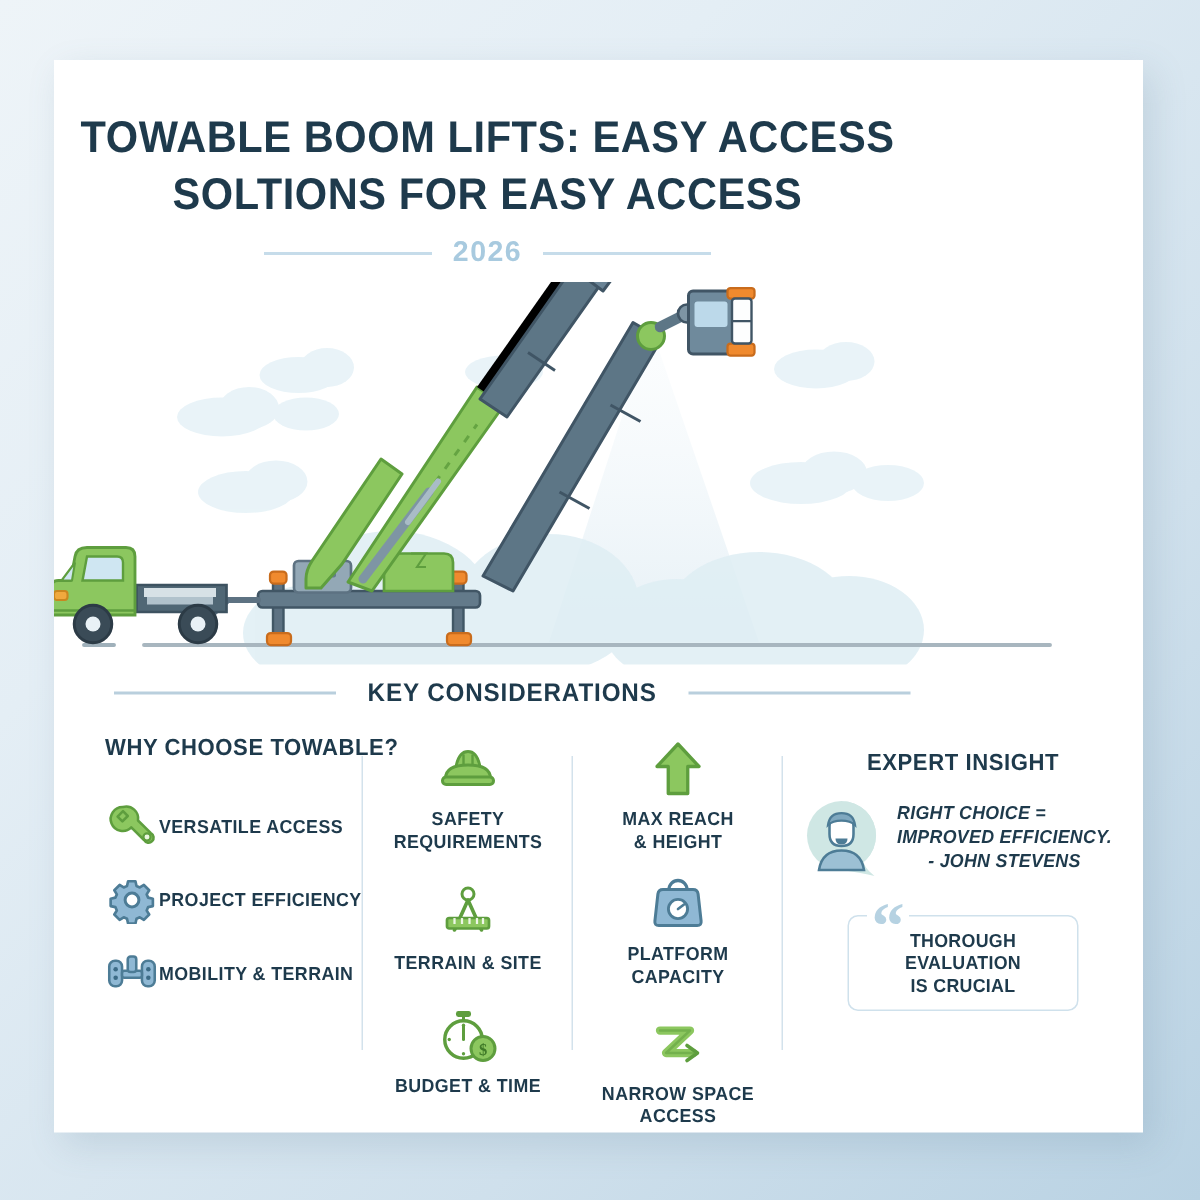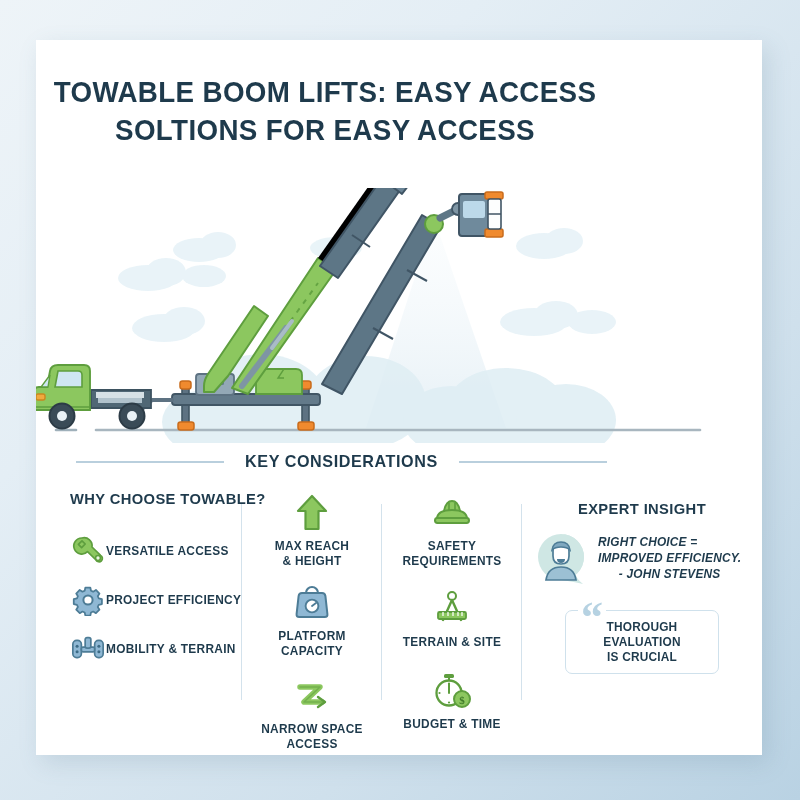--- a/index.html
+++ b/index.html
@@ -133,20 +133,25 @@
 </style>
 </head>
 <body>
 
 <div id="root">
   <div class="card">
 
     <div class="title-wrap">
       <div class="title-line">TOWABLE BOOM LIFTS: EASY ACCESS</div>
       <div class="title-line">SOLTIONS FOR EASY ACCESS</div>
+      <div class="year-row">
+        <div class="year-rule"></div>
+        <div class="year-text">2026</div>
+        <div class="year-rule"></div>
+      </div>
     </div>
 
     <div class="illo">
       <svg width="726" height="255" viewBox="0 0 726 255" xmlns="http://www.w3.org/2000/svg">
         <defs>
           <linearGradient id="beamGrad" x1="0" y1="1" x2="0" y2="0">
             <stop offset="0%" stop-color="#dceaf2" stop-opacity="0.95"></stop>
             <stop offset="100%" stop-color="#eef6fa" stop-opacity="0.2"></stop>
           </linearGradient>
         </defs>
@@ -320,60 +325,20 @@
                 <rect x="16" y="3" width="6" height="11" rx="2" fill="#8fb8d4" stroke="#4d7c96" stroke-width="1.8"></rect>
               </svg>
             </span>
             <span class="why-label">MOBILITY &amp; TERRAIN</span>
           </div>
 
         </div>
         <div class="divider"></div>
       </div>
 
-      <div class="col col-mid1">
-        <div class="mid1-spacer"></div>
-
-        <div class="mid-item">
-          <div class="mid-icon">
-            <svg width="34" height="38" viewBox="0 0 34 38" xmlns="http://www.w3.org/2000/svg">
-              <path d="M17 2 L31 17 H23.5 V35 H10.5 V17 H3 z" fill="#8cc75f" stroke="#5e9e3e" stroke-width="2.2" stroke-linejoin="round"></path>
-            </svg>
-          </div>
-          <div class="mid-label">MAX REACH</div>
-          <div class="mid-label" style="margin-top:0">&amp; HEIGHT</div>
-        </div>
-
-        <div class="mid-item" style="margin-top:14px">
-          <div class="mid-icon">
-            <svg width="34" height="38" viewBox="0 0 34 38" xmlns="http://www.w3.org/2000/svg">
-              <path d="M11 9 a6 6 0 0 1 12 0" fill="none" stroke="#4d7c96" stroke-width="2.2"></path>
-              <path d="M7 9 h20 q3 0 3.4 3 l2 18 q0.4 3-2.6 3 H4.2 q-3 0-2.6-3 l2-18 Q4 9 7 9 z" fill="#8fb8d4" stroke="#4d7c96" stroke-width="2" stroke-linejoin="round"></path>
-              <circle cx="17" cy="22" r="6.4" fill="#ffffff" stroke="#4d7c96" stroke-width="1.9"></circle>
-              <path d="M17 22 L21 19" stroke="#4d7c96" stroke-width="1.8" stroke-linecap="round"></path>
-            </svg>
-          </div>
-          <div class="mid-label">PLATFORM CAPACITY</div>
-        </div>
-
-        <div class="mid-item" style="margin-top:17px">
-          <div class="mid-icon">
-            <svg width="40" height="32" viewBox="0 0 40 32" xmlns="http://www.w3.org/2000/svg">
-              <path d="M8 7 H28 L12 22 H30" fill="none" stroke="#8cc75f" stroke-width="5.5" stroke-linecap="round" stroke-linejoin="round"></path>
-              <path d="M8 7 H28 L12 22 H30" fill="none" stroke="#5e9e3e" stroke-width="1.6" stroke-linecap="round" stroke-linejoin="round" opacity="0.55"></path>
-              <path d="M26 17 L33 22 L26 27" fill="none" stroke="#5e9e3e" stroke-width="2.4" stroke-linecap="round" stroke-linejoin="round"></path>
-            </svg>
-          </div>
-          <div class="mid-label">NARROW SPACE</div>
-          <div class="mid-label" style="margin-top:0">ACCESS</div>
-        </div>
-
-        <div class="divider"></div>
-      </div>
-
       <div class="col col-mid2">
         <div class="mid1-spacer"></div>
 
         <div class="mid-item">
           <div class="mid-icon">
             <svg width="40" height="32" viewBox="0 0 40 32" xmlns="http://www.w3.org/2000/svg">
               <path d="M20 4 q6 0 8 10 h-16 q2-10 8-10 z" fill="#8cc75f" stroke="#5e9e3e" stroke-width="1.9" stroke-linejoin="round"></path>
               <path d="M5 22 q0-9 15-9 t15 9 z" fill="#8cc75f" stroke="#5e9e3e" stroke-width="2" stroke-linejoin="round"></path>
               <rect x="3" y="21" width="34" height="5" rx="2.4" fill="#8cc75f" stroke="#5e9e3e" stroke-width="2"></rect>
               <path d="M17 13 v-7 M23 13 v-7" stroke="#5e9e3e" stroke-width="1.6"></path>
@@ -409,20 +374,60 @@
               <circle cx="31" cy="27" r="8" fill="#8cc75f" stroke="#5e9e3e" stroke-width="2"></circle>
               <text x="31" y="31.5" font-family="Liberation Serif, serif" font-size="11" font-weight="700" fill="#3f7a28" text-anchor="middle">$</text>
             </svg>
           </div>
           <div class="mid-label">BUDGET &amp; TIME</div>
         </div>
 
         <div class="divider"></div>
       </div>
 
+      <div class="col col-mid1">
+        <div class="mid1-spacer"></div>
+
+        <div class="mid-item">
+          <div class="mid-icon">
+            <svg width="34" height="38" viewBox="0 0 34 38" xmlns="http://www.w3.org/2000/svg">
+              <path d="M17 2 L31 17 H23.5 V35 H10.5 V17 H3 z" fill="#8cc75f" stroke="#5e9e3e" stroke-width="2.2" stroke-linejoin="round"></path>
+            </svg>
+          </div>
+          <div class="mid-label">MAX REACH</div>
+          <div class="mid-label" style="margin-top:0">&amp; HEIGHT</div>
+        </div>
+
+        <div class="mid-item" style="margin-top:14px">
+          <div class="mid-icon">
+            <svg width="34" height="38" viewBox="0 0 34 38" xmlns="http://www.w3.org/2000/svg">
+              <path d="M11 9 a6 6 0 0 1 12 0" fill="none" stroke="#4d7c96" stroke-width="2.2"></path>
+              <path d="M7 9 h20 q3 0 3.4 3 l2 18 q0.4 3-2.6 3 H4.2 q-3 0-2.6-3 l2-18 Q4 9 7 9 z" fill="#8fb8d4" stroke="#4d7c96" stroke-width="2" stroke-linejoin="round"></path>
+              <circle cx="17" cy="22" r="6.4" fill="#ffffff" stroke="#4d7c96" stroke-width="1.9"></circle>
+              <path d="M17 22 L21 19" stroke="#4d7c96" stroke-width="1.8" stroke-linecap="round"></path>
+            </svg>
+          </div>
+          <div class="mid-label">PLATFORM CAPACITY</div>
+        </div>
+
+        <div class="mid-item" style="margin-top:17px">
+          <div class="mid-icon">
+            <svg width="40" height="32" viewBox="0 0 40 32" xmlns="http://www.w3.org/2000/svg">
+              <path d="M8 7 H28 L12 22 H30" fill="none" stroke="#8cc75f" stroke-width="5.5" stroke-linecap="round" stroke-linejoin="round"></path>
+              <path d="M8 7 H28 L12 22 H30" fill="none" stroke="#5e9e3e" stroke-width="1.6" stroke-linecap="round" stroke-linejoin="round" opacity="0.55"></path>
+              <path d="M26 17 L33 22 L26 27" fill="none" stroke="#5e9e3e" stroke-width="2.4" stroke-linecap="round" stroke-linejoin="round"></path>
+            </svg>
+          </div>
+          <div class="mid-label">NARROW SPACE</div>
+          <div class="mid-label" style="margin-top:0">ACCESS</div>
+        </div>
+
+        <div class="divider"></div>
+      </div>
+
       <div class="col col-exp">
         <div class="col-title">EXPERT INSIGHT</div>
 
         <div class="expert-quote">
           <span class="avatar">
             <svg width="54" height="52" viewBox="0 0 54 52" xmlns="http://www.w3.org/2000/svg">
               <path d="M25 2 a23 23 0 1 1 0 46 q14 2 22 4 q-8-6 -8-13 A23 23 0 0 0 25 2 z" fill="#cfe7e4"></path>
               <circle cx="25" cy="25" r="23" fill="#cfe7e4"></circle>
               <path d="M25 11 q8 0 8 8 v5 q0 8-8 8 t-8-8 v-5 q0-8 8-8 z" fill="#ffffff" stroke="#4d7c96" stroke-width="1.7"></path>
               <path d="M16 18 q1-8 9-8 t9 8 q-3-3 -9-3 t-9 3 z" fill="#7fa8bf" stroke="#4d7c96" stroke-width="1.5"></path>

